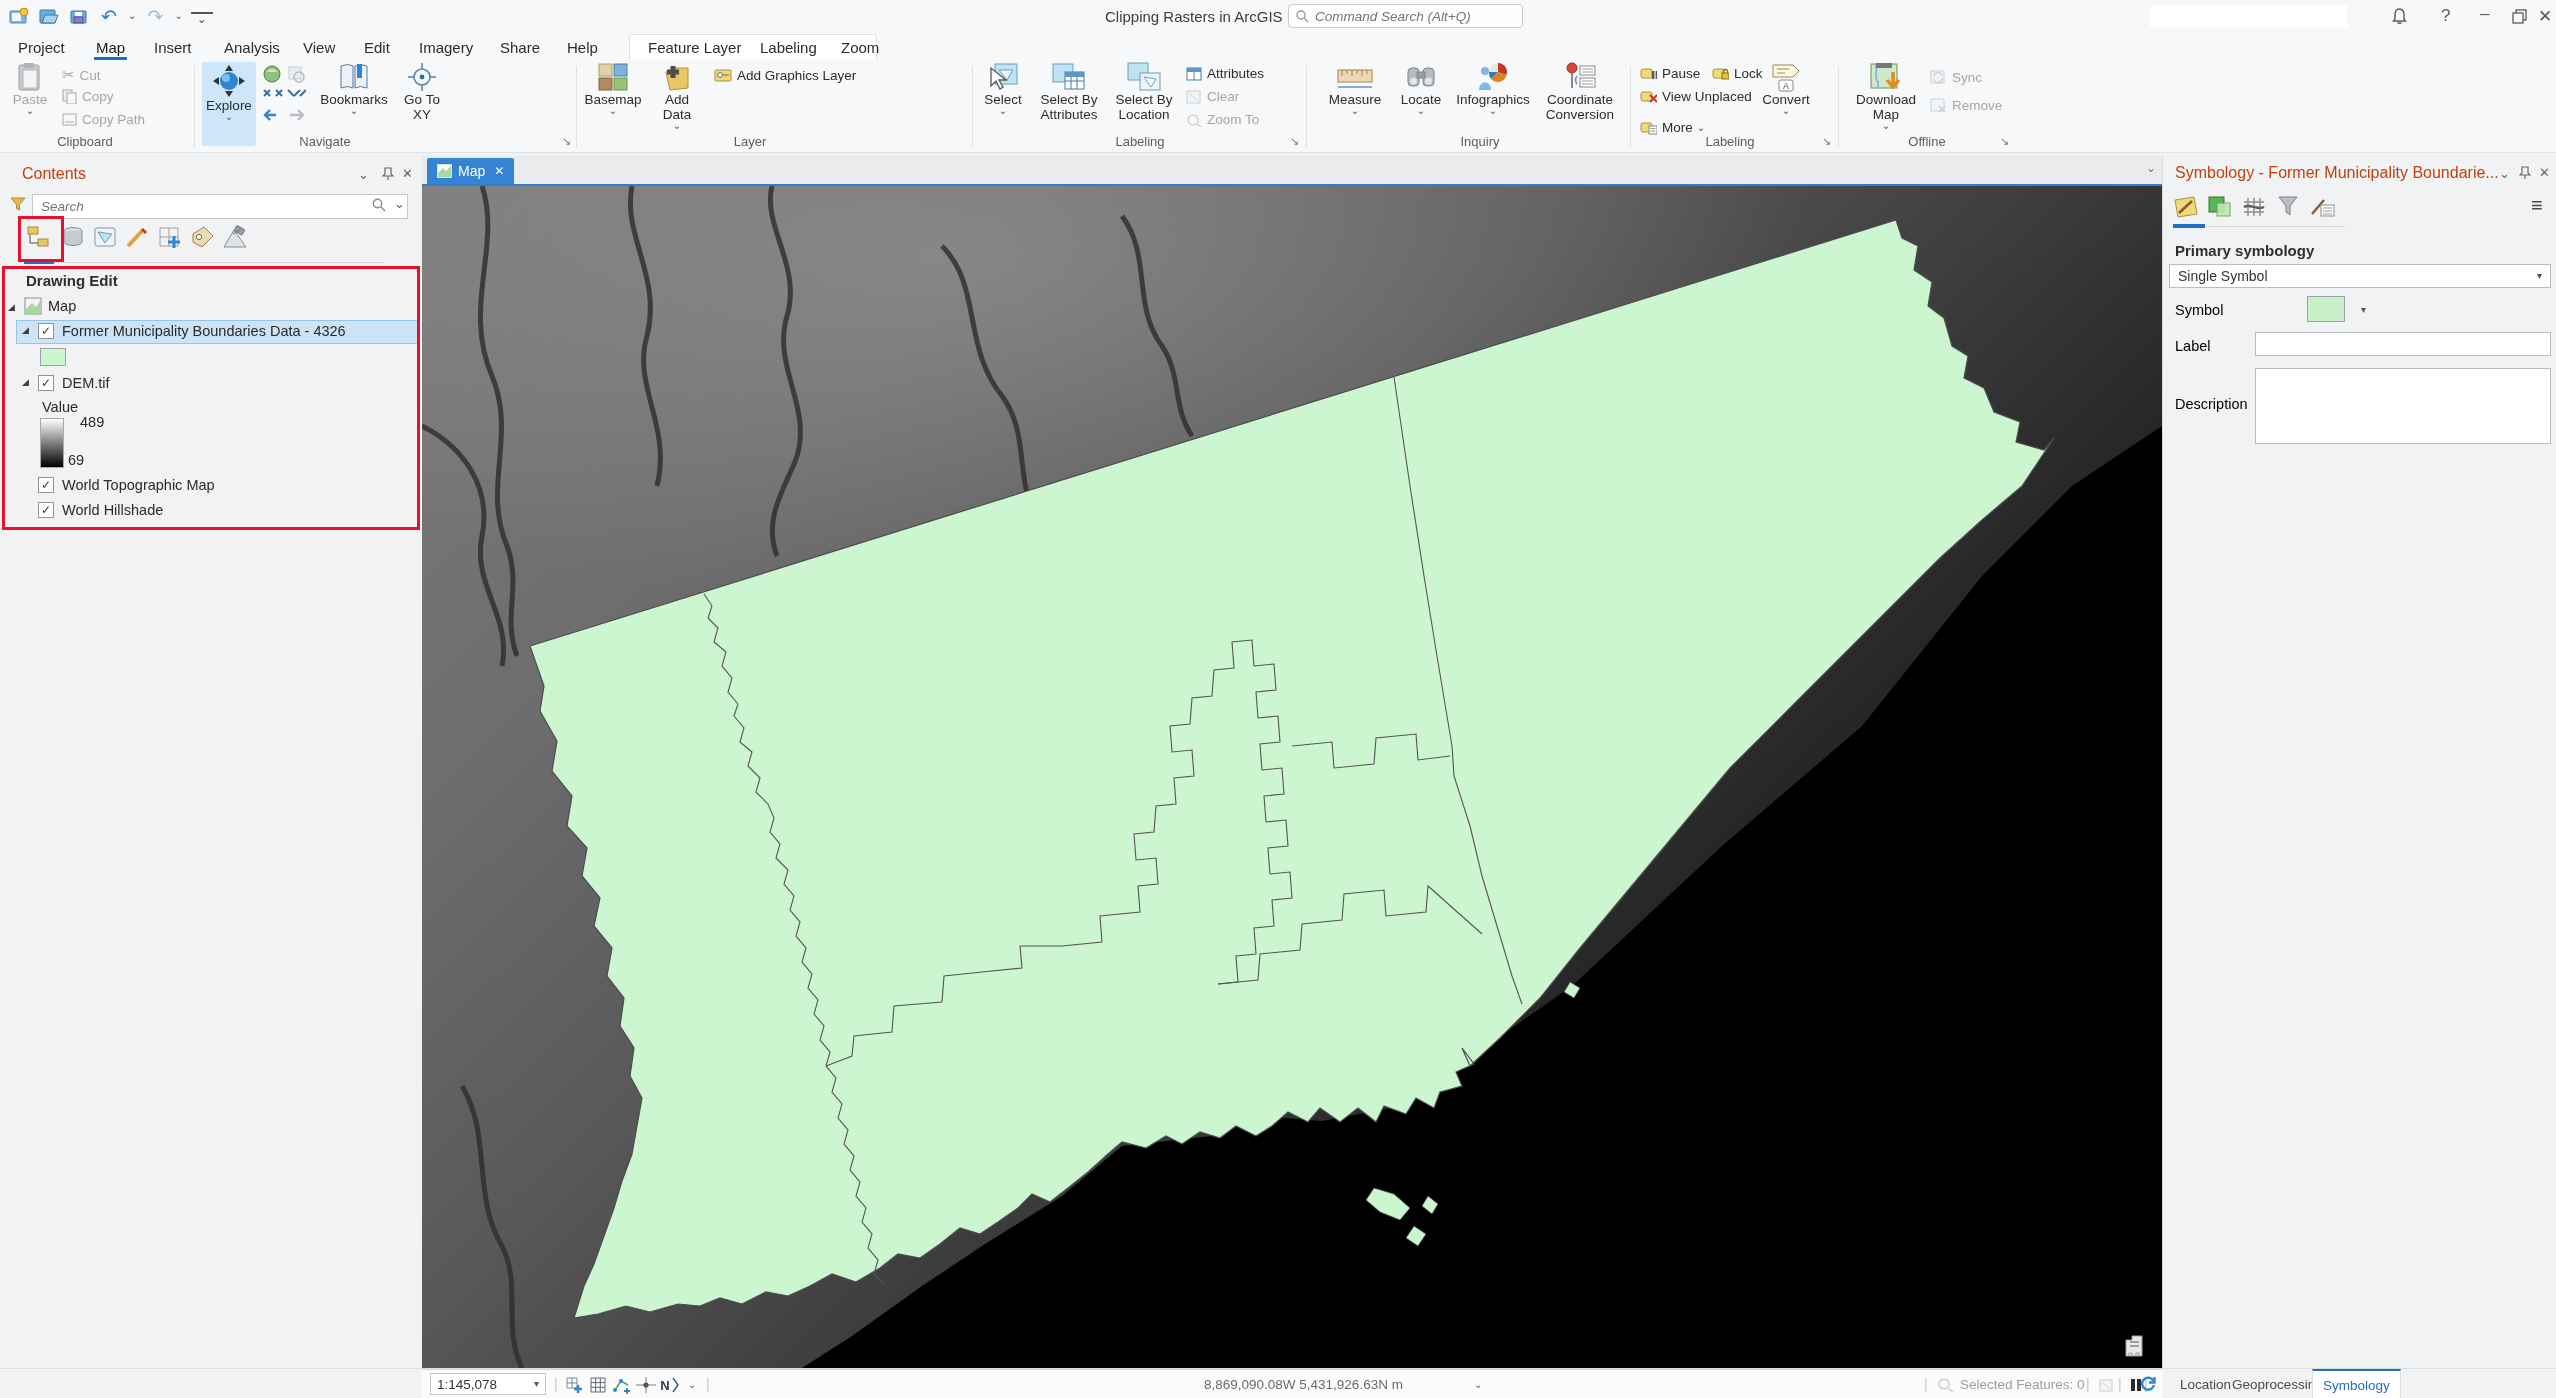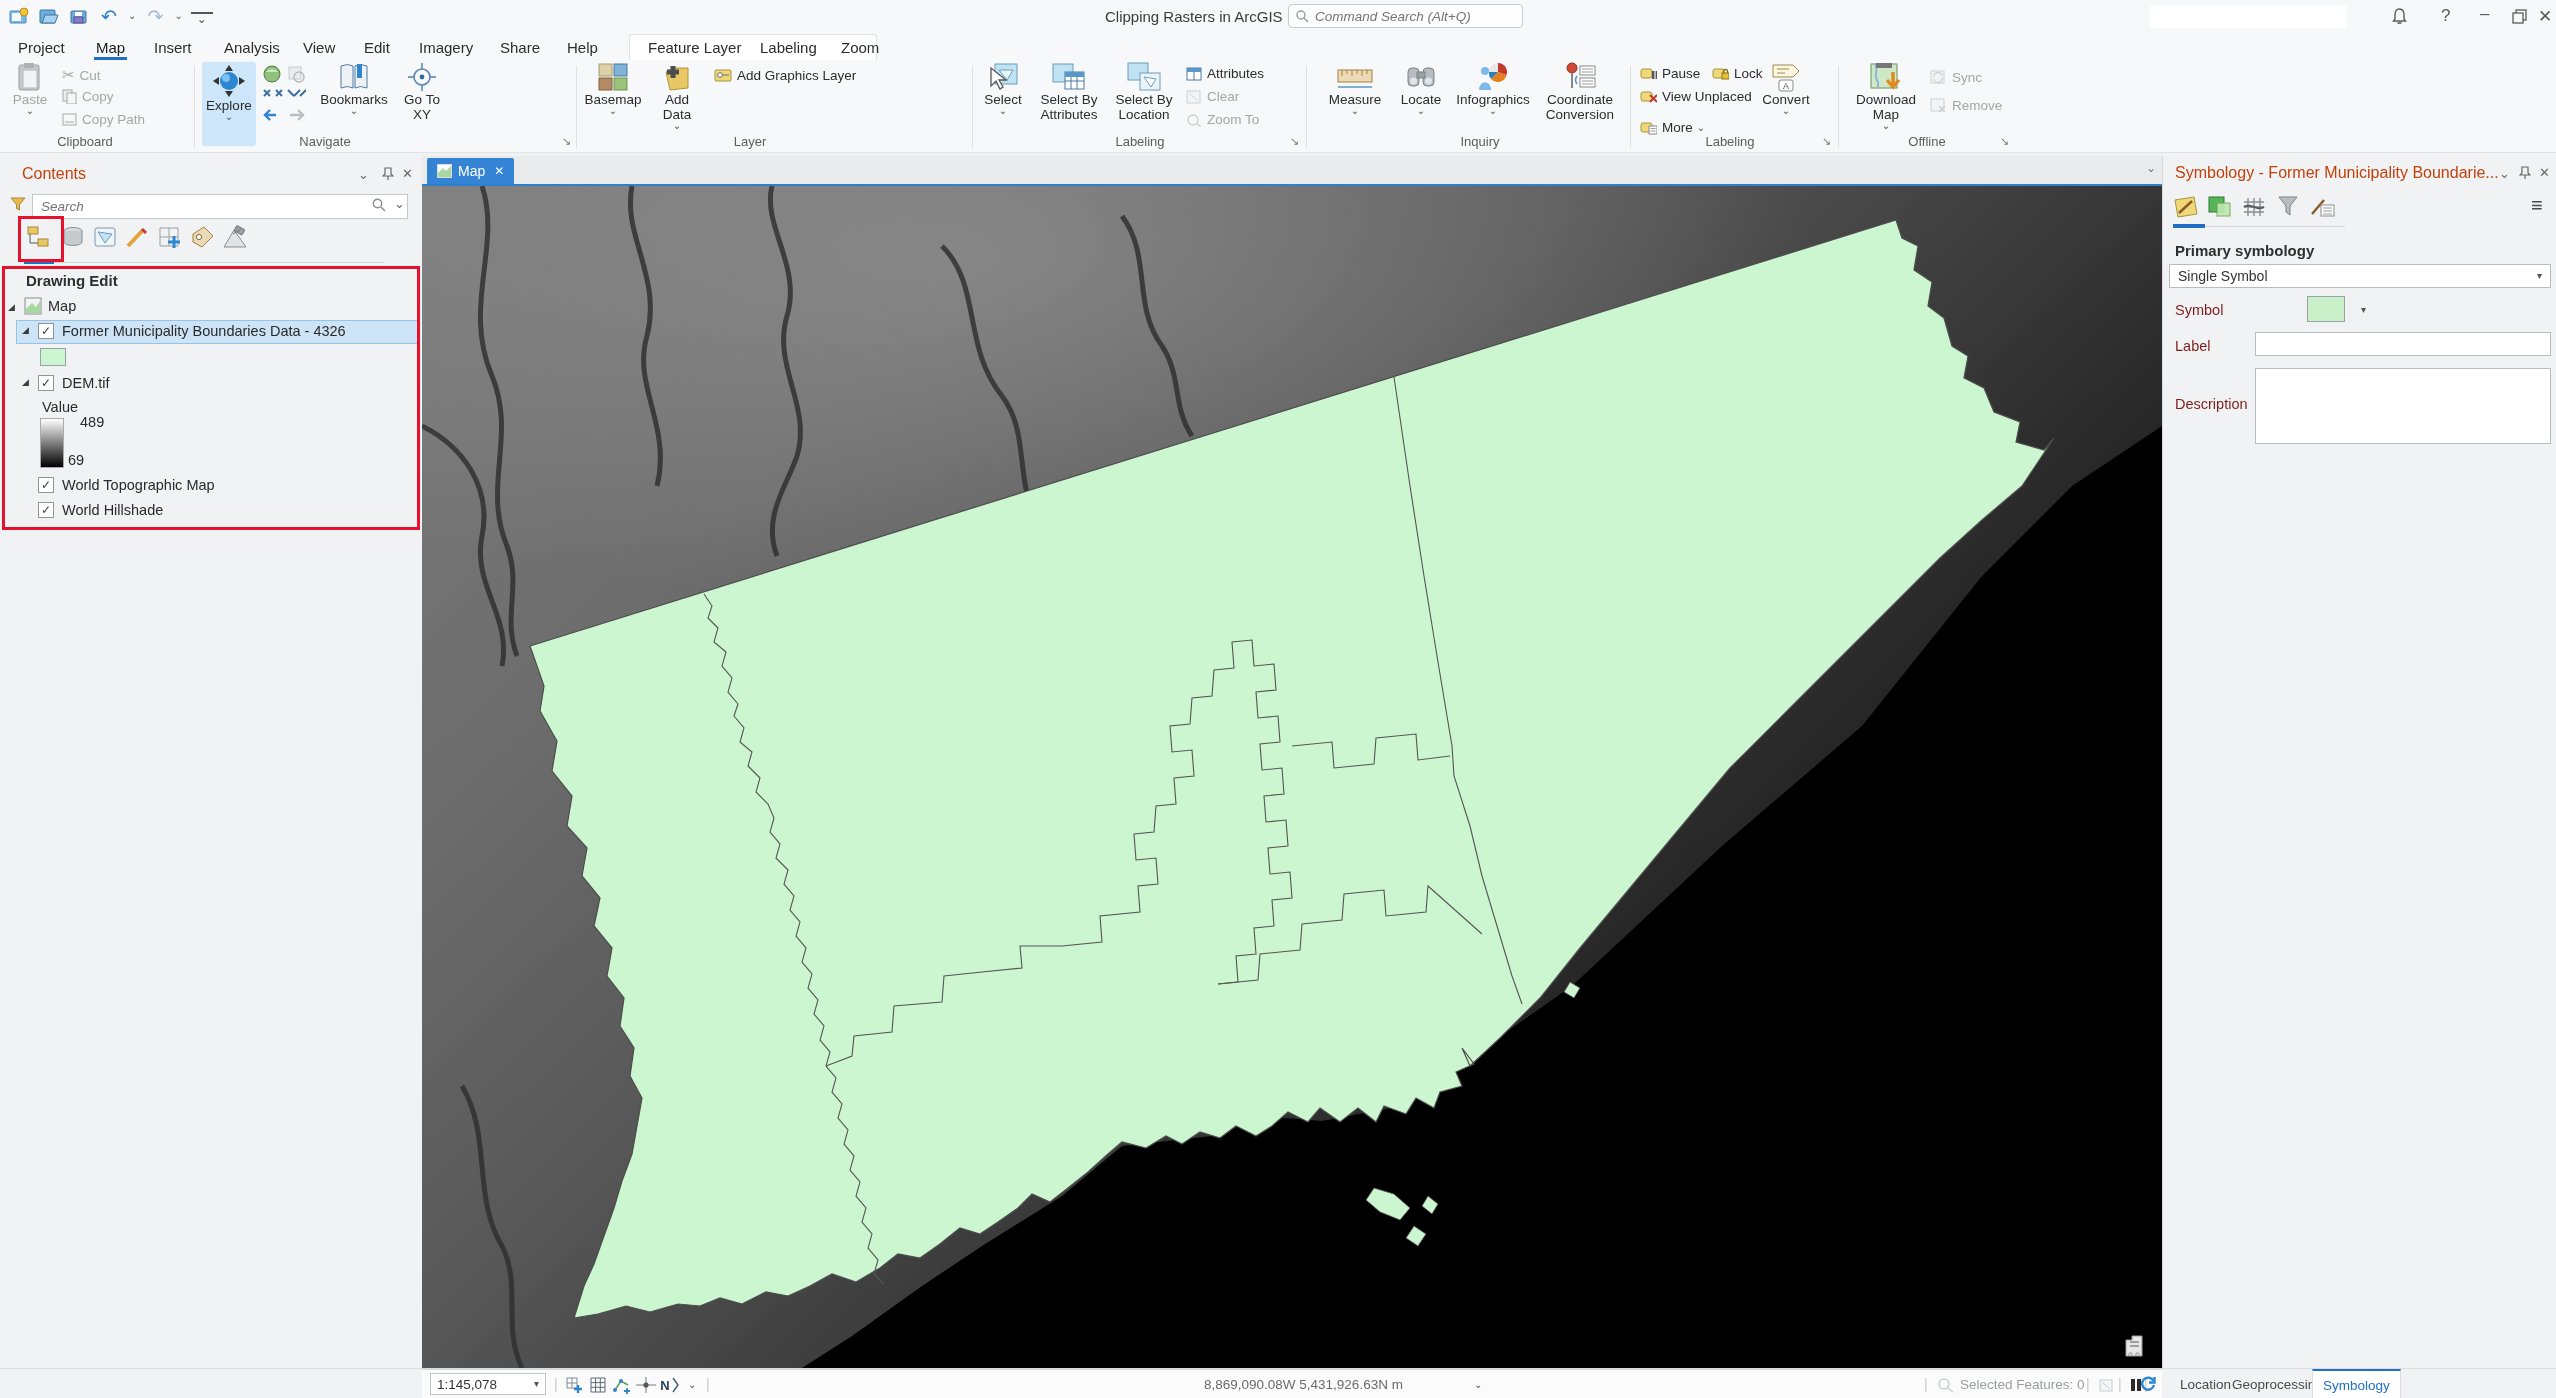--- a/index.html
+++ b/index.html
@@ -45,21 +45,21 @@
        font-size:12px;color:#3f3f3f;box-sizing:border-box}
   .expander{font-size:9px;color:#3c3c3c}
   .sel-row{background:#cde4f7;border:1px solid #96c3e8}
   
   #tabstrip{left:422px;top:156px;width:1740px;height:28px;background:#e9ebec;border-bottom:2px solid #2e7fd0}
   #map-tab{position:absolute;left:5px;top:2px;height:26px;background:#3583d5;color:#fff;display:flex;align-items:center;
      padding:0 10px;font-size:14px;border-radius:2px 2px 0 0}
   #map-canvas{left:422px;top:186px;width:1740px;height:1182px;background:#000}
   
   #sym-panel{left:2162px;top:156px;width:394px;height:1212px;border-left:1px solid #d9dbdd}
-  .sym-label{font-size:14.5px;color:#7f1d1d}
+  .sym-label{font-size:14.5px;color:#000000}
   .sym-input{background:#fff;border:1px solid #b9bcbf;box-sizing:border-box}
   #sym-dropdown{font-size:14px;color:#333;display:flex;align-items:center;justify-content:space-between;padding:0 8px}
   
   #statusbar{left:0;top:1368px;width:2556px;height:30px;background:#f1f2f3;border-top:1px solid #dcdfe1}
   #status-mid{position:absolute;left:422px;top:0;width:1740px;height:30px;background:#fbfbfc;border-top:1px solid #d5d8da}
   #scalebox{position:absolute;left:8px;top:3px;width:116px;height:22px;background:#fff;border:1px solid #c2c5c8;
      font-size:13.5px;color:#333;display:flex;align-items:center;justify-content:space-between;padding:0 6px;box-sizing:border-box}
   .sb-icon{position:absolute;top:3px;width:24px;height:24px;display:flex;align-items:center;justify-content:center;font-size:13px;color:#4a6e8f}
   .sb-txt{font-size:13.5px;color:#6b6b6b}
   .dock-tab{position:absolute;top:0;height:30px;display:flex;align-items:center;font-size:13.5px;color:#4a4a4a;padding:0 10px}

